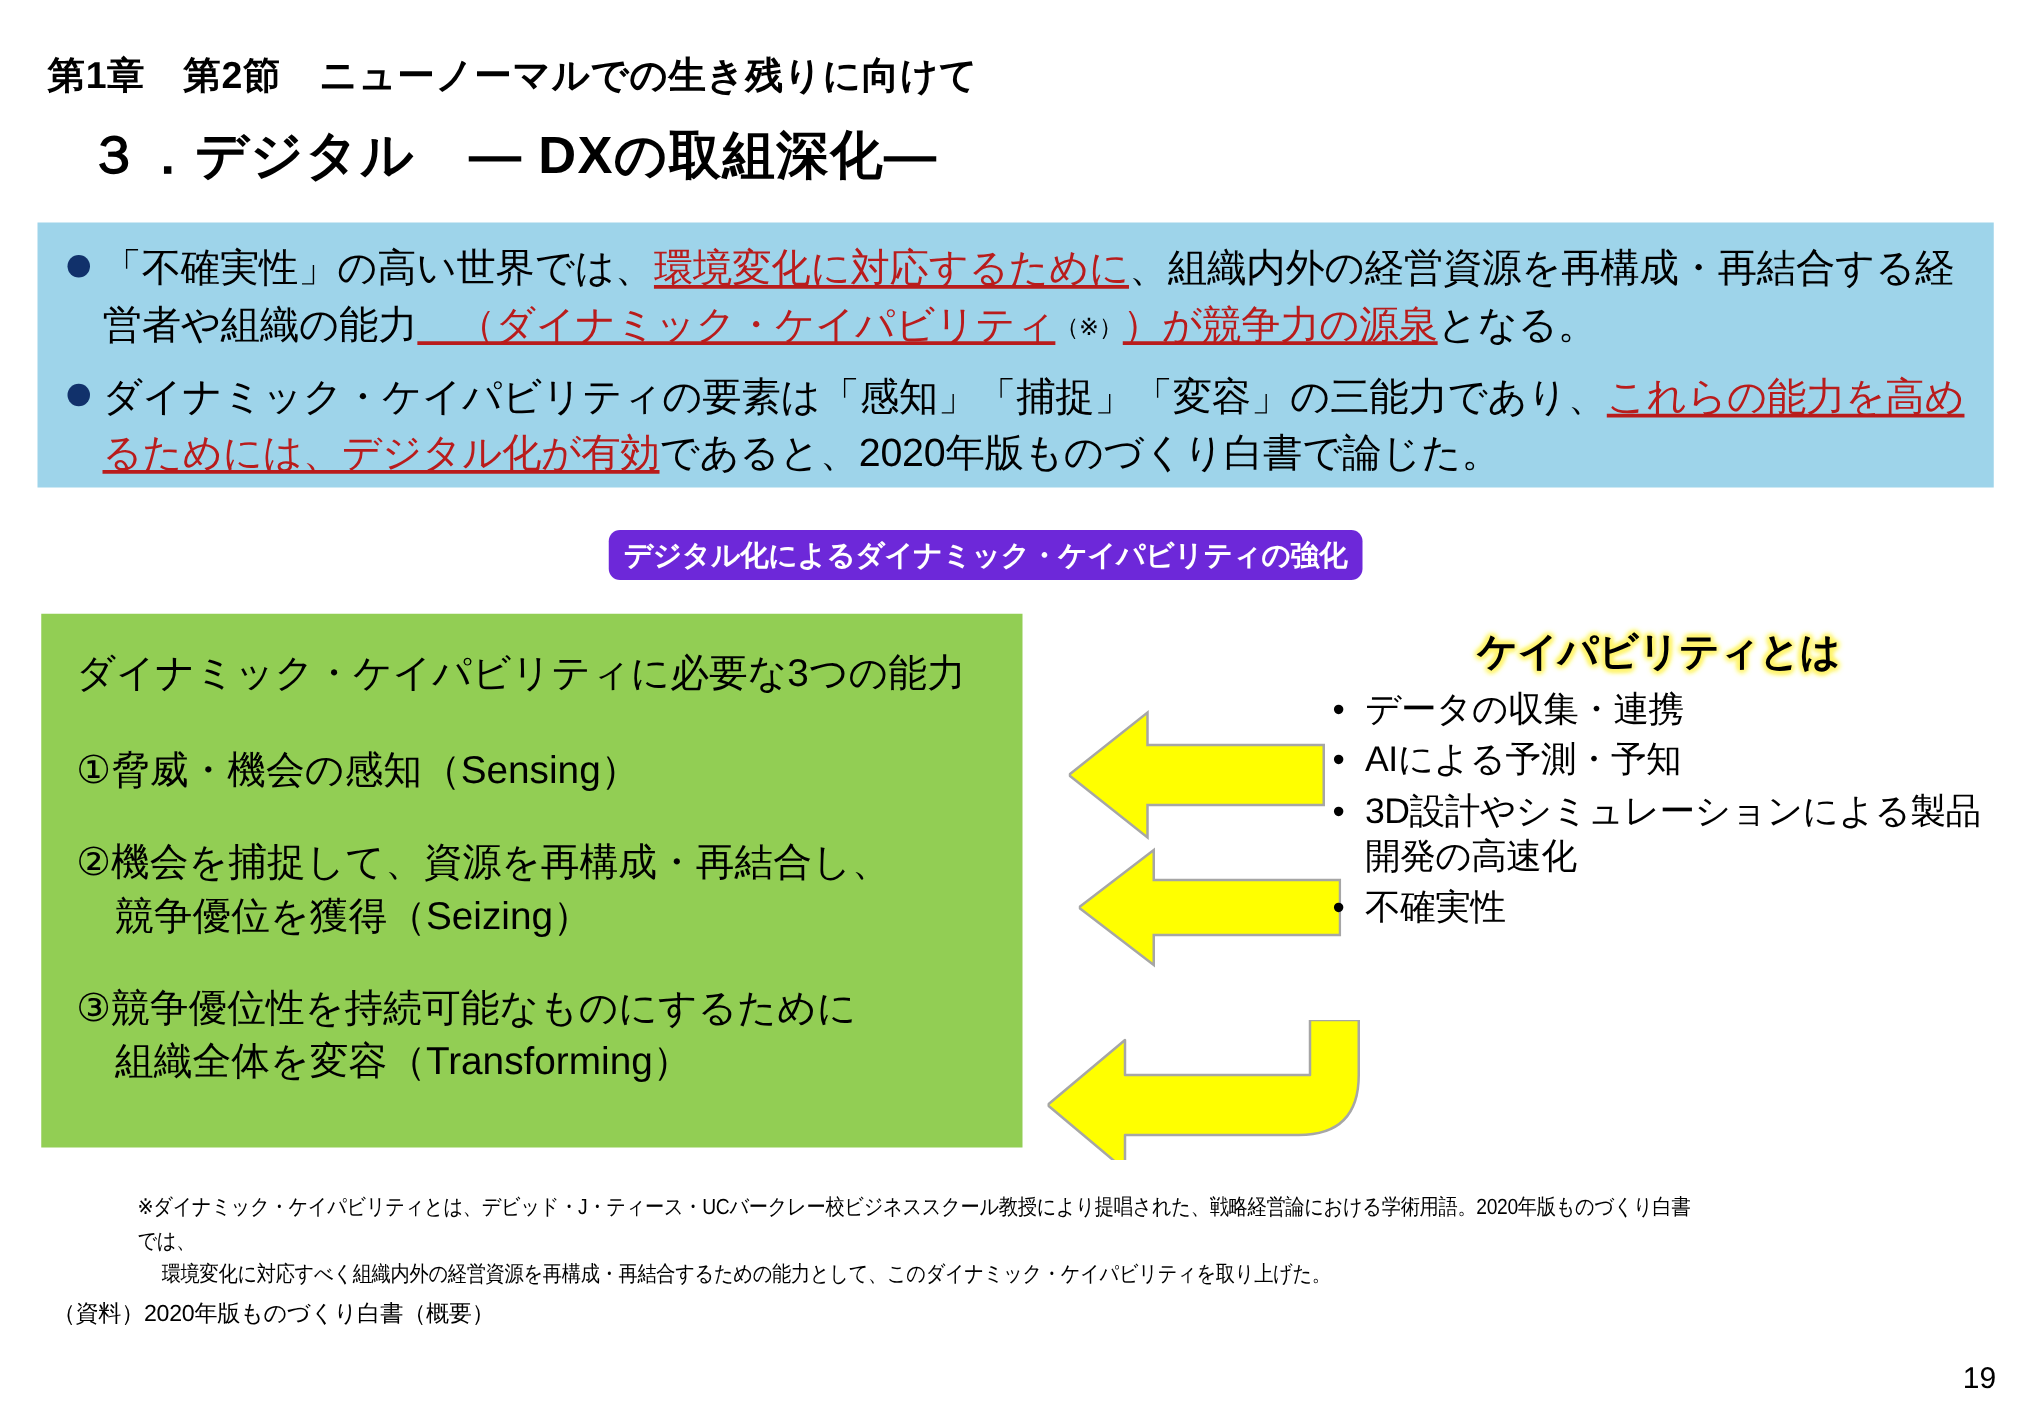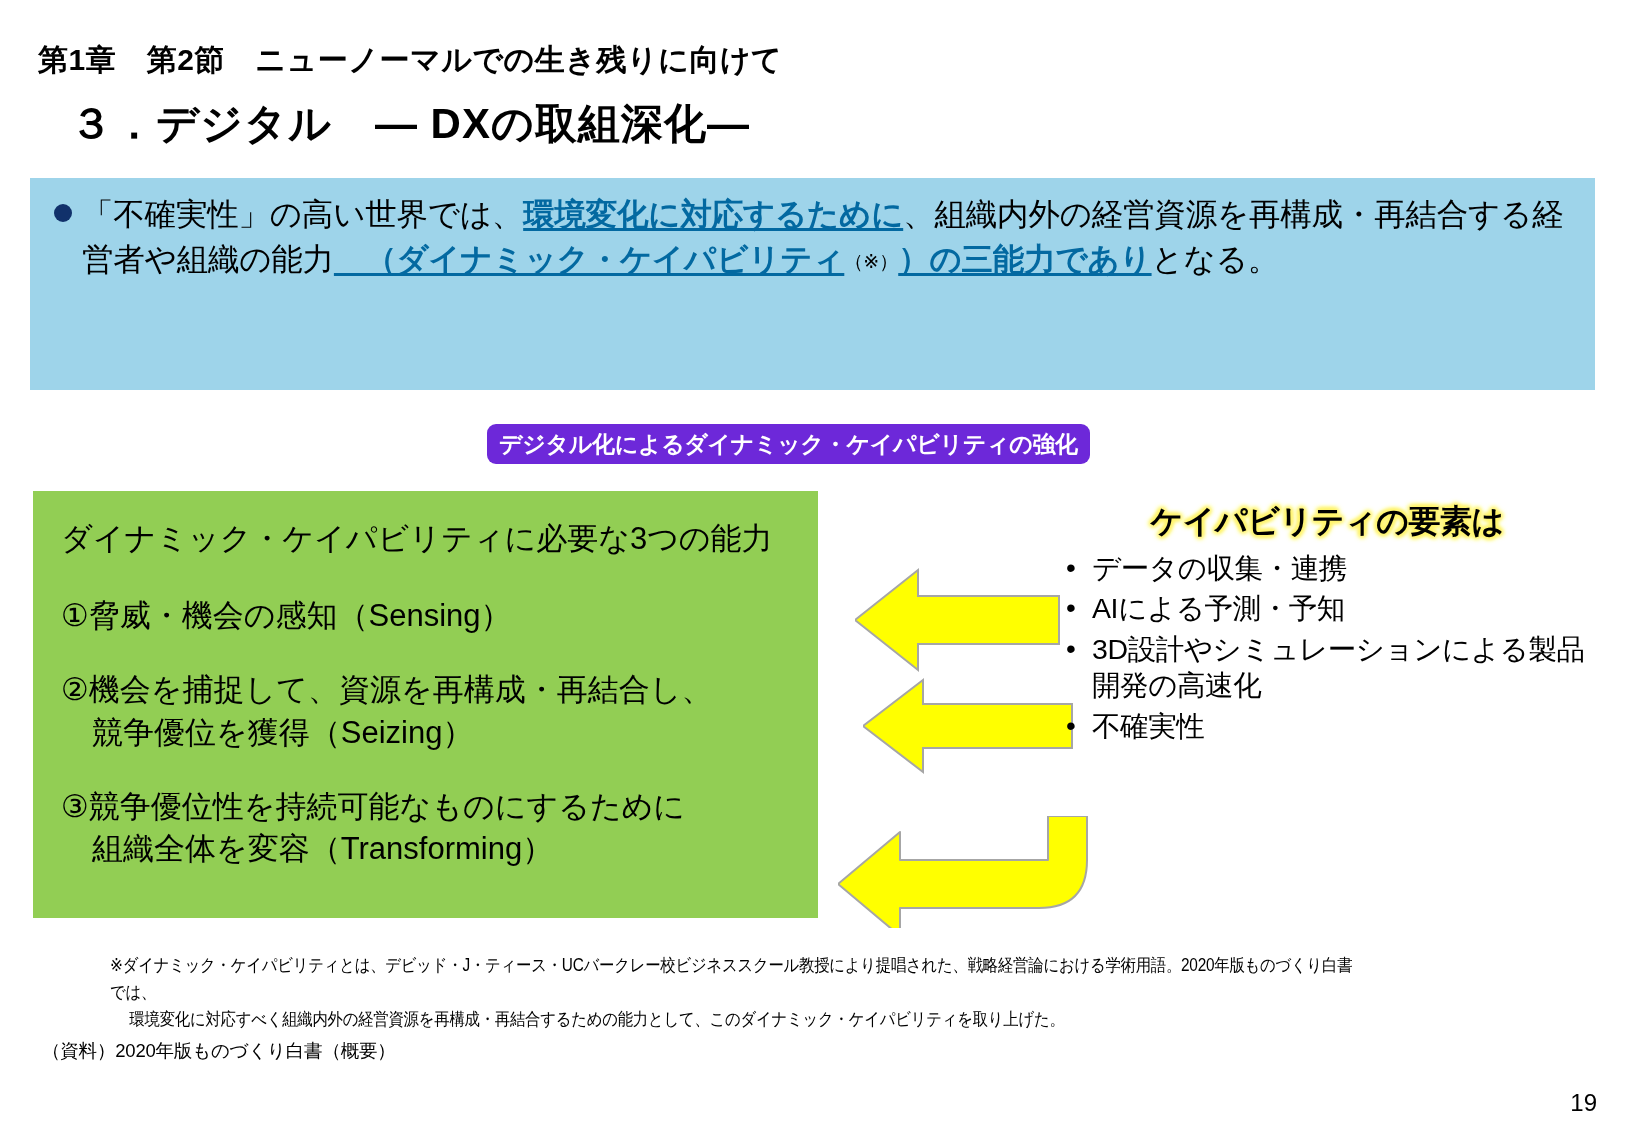--- a/index.html
+++ b/index.html
@@ -43,21 +43,21 @@
     width:18px;height:18px;border-radius:50%;
     background:#11316B;
     margin:12px 10px 0 6px;
   }
   .btext{
     font-size:31.5px;line-height:1.42;
     color:#000;
     letter-spacing:-0.2px;
   }
   .hl{
-    color:#0369a1;font-weight:bold;
+    color:#b91c1c;font-weight:normal;
     text-decoration:underline;
     text-underline-offset:3px;
   }
   .note-mark{
     font-size:19px;font-weight:normal;color:#000;
     text-decoration:none;vertical-align:2px;
     letter-spacing:0;
   }
 
   
@@ -135,24 +135,30 @@
 <div class="slide">
 
   <div class="chapter">第1章　第2節　ニューノーマルでの生き残りに向けて</div>
   <div class="title">３．デジタル　― DXの取組深化―</div>
 
   <div class="infobox">
 
     <div class="bullet-row">
       <div class="bdot"></div>
       <div class="btext">
-        <span>「不確実性」の高い世界では、</span><span class="hl">環境変化に対応するために</span><span>、組織内外の経営資源を再構成・再結合する経営者や組織の能力</span><span class="hl">　（ダイナミック・ケイパビリティ</span><span class="note-mark">（※）</span><span class="hl">）の三能力であり</span><span>となる。</span>
+        <span>「不確実性」の高い世界では、</span><span class="hl">環境変化に対応するために</span><span>、組織内外の経営資源を再構成・再結合する経営者や組織の能力</span><span class="hl">　（ダイナミック・ケイパビリティ</span><span class="note-mark">（※）</span><span class="hl">）が競争力の源泉</span><span>となる。</span>
       </div>
     </div>
 
+    <div class="bullet-row">
+      <div class="bdot"></div>
+      <div class="btext">
+        <span>ダイナミック・ケイパビリティの要素は「感知」「捕捉」「変容」の三能力であり、</span><span class="hl">これらの能力を高めるためには、デジタル化が有効</span><span>であると、2020年版ものづくり白書で論じた。</span>
+      </div>
+    </div>
 
   </div>
 
   <div class="banner">デジタル化によるダイナミック・ケイパビリティの強化</div>
 
   <div class="greenpanel">
     <div class="g-head">ダイナミック・ケイパビリティに必要な3つの能力</div>
     <div class="g-item">①脅威・機会の感知（Sensing）</div>
     <div class="g-item">②機会を捕捉して、資源を再構成・再結合し、
 　競争優位を獲得（Seizing）</div>
@@ -173,21 +179,21 @@
   </div>
 
   <div class="arrow" style="left:838px;top:816px;">
     <svg width="250" height="112" viewBox="0 0 250 112">
       <path d="M0,68 L62,16 L62,44 L210,44 L210,0 L249,0 L249,44
                Q249,92 201,92 L62,92 L62,120 Z" fill="#FFFF00" stroke="#A6A6A6" stroke-width="2" stroke-linejoin="round"></path>
     </svg>
   </div>
 
   <div class="rightcol">
-    <div class="r-head">ケイパビリティの要素は</div>
+    <div class="r-head">ケイパビリティとは</div>
     <ul class="r-list">
       <li>データの収集・連携</li>
       <li>AIによる予測・予知</li>
       <li>3D設計やシミュレーションによる製品開発の高速化</li>
       <li>不確実性</li>
     </ul>
   </div>
 
   <div class="footnote">
     <span>※ダイナミック・ケイパビリティとは、デビッド・J・ティース・UCバークレー校ビジネススクール教授により提唱された、戦略経営論における学術用語。2020年版ものづくり白書では、</span>

